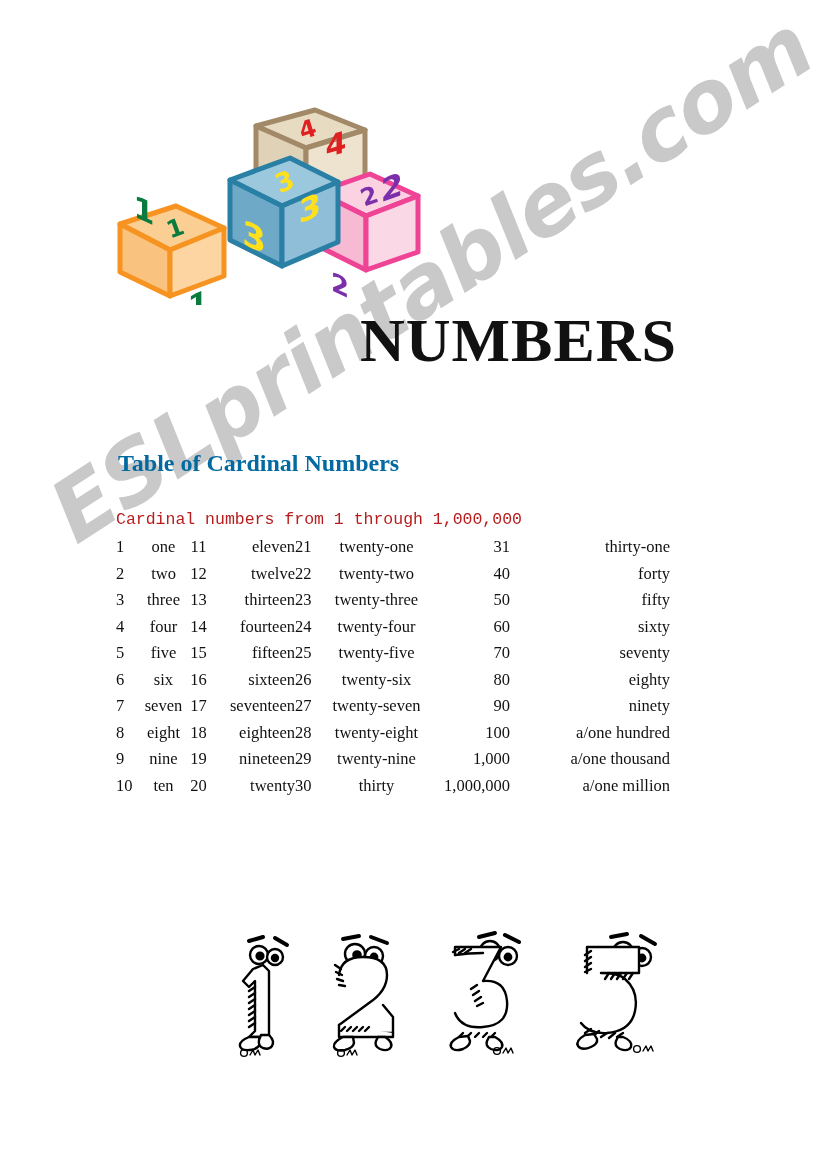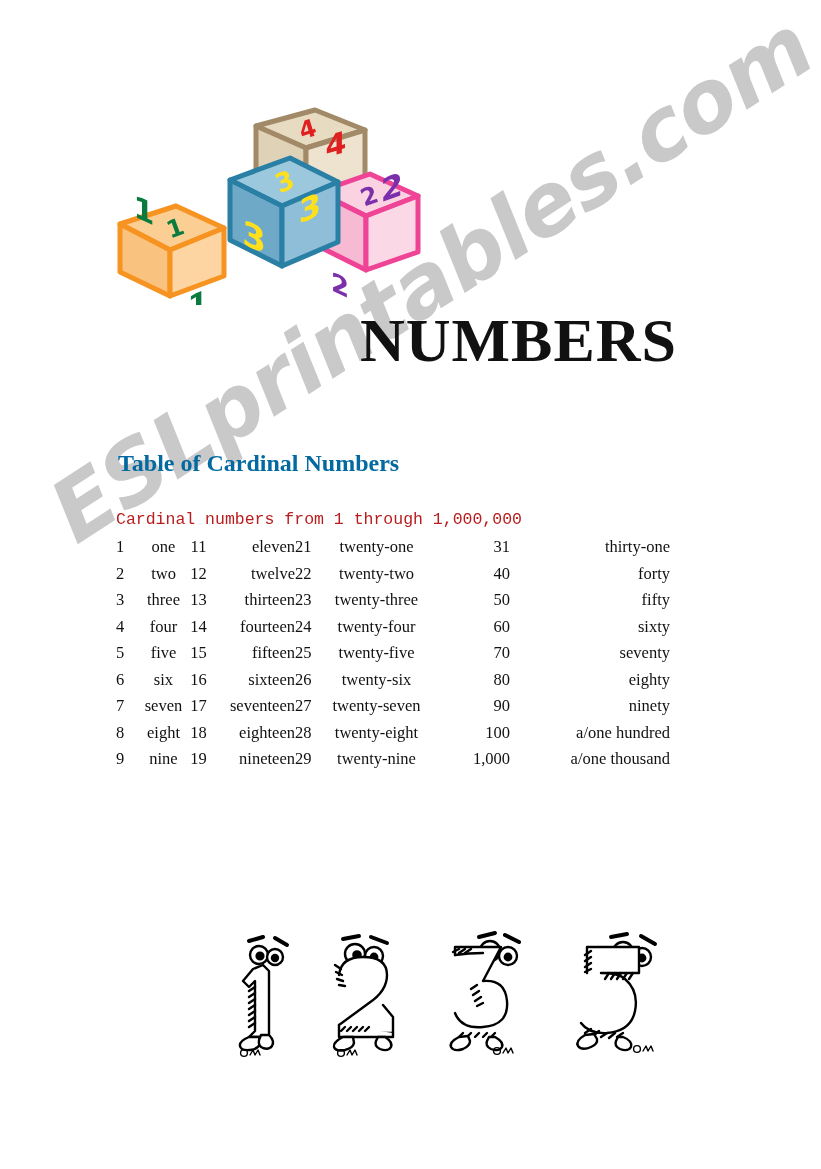--- a/index.html
+++ b/index.html
@@ -282,20 +282,30 @@
           <td class="c1">9</td>
           <td class="c2">nine</td>
           <td class="c3">19</td>
           <td class="c4">nineteen</td>
           <td class="c5">29</td>
           <td class="c6">twenty-nine</td>
           <td class="c7">1,000</td>
           <td class="c8">a/one thousand</td>
         </tr>
 
+        <tr>
+          <td class="c1">10</td>
+          <td class="c2">ten</td>
+          <td class="c3">20</td>
+          <td class="c4">twenty</td>
+          <td class="c5">30</td>
+          <td class="c6">thirty</td>
+          <td class="c7">1,000,000</td>
+          <td class="c8">a/one million</td>
+        </tr>
 
       </tbody>
     </table>
   </div>
 
   <div class="figures">
 
     <div class="figure" style="left:20px;">
       <svg width="95" height="135" viewBox="0 0 95 135" xmlns="http://www.w3.org/2000/svg" fill="none" stroke="#000000" stroke-width="2.4" stroke-linecap="round" stroke-linejoin="round">
 

